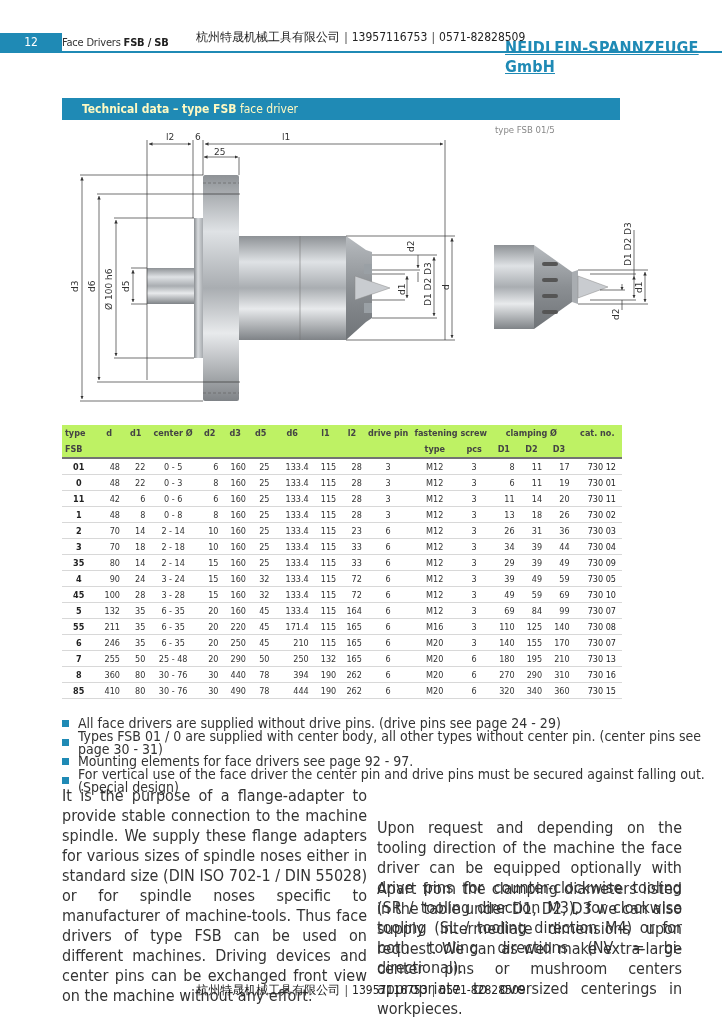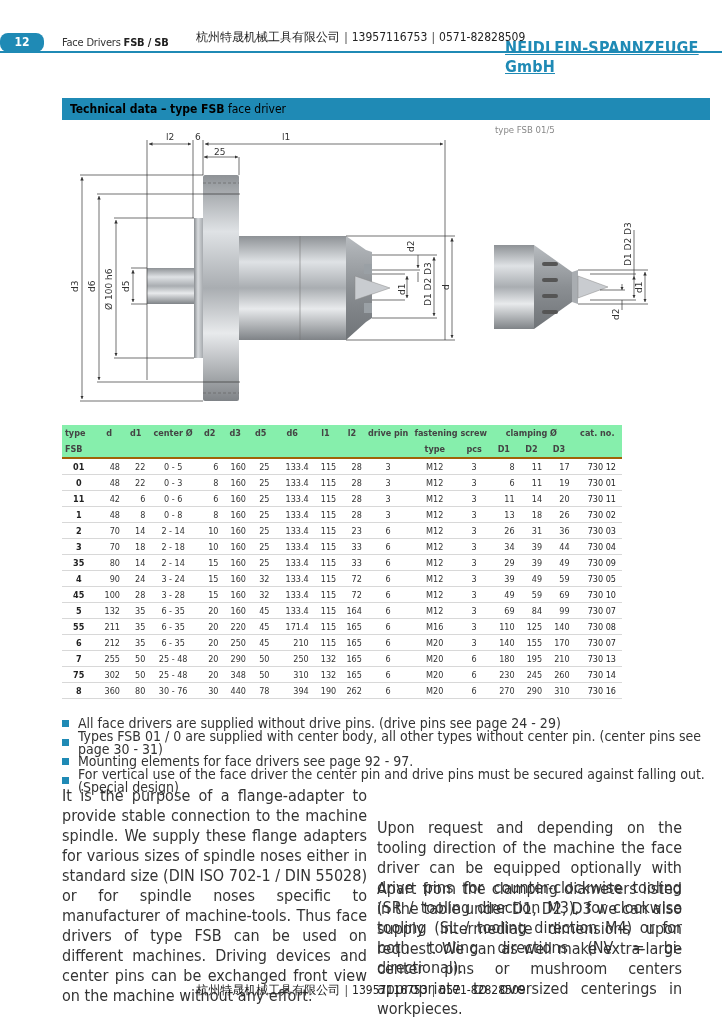--- a/index.html
+++ b/index.html
@@ -1,44 +1,44 @@
 <!DOCTYPE html>
 <html><head>
 <meta charset="utf-8">
 <style>
   html, body { margin:0; padding:0; background:#ffffff; }
   body { width:722px; height:1024px; position:relative; overflow:hidden;
          font-family:"DejaVu Sans Condensed","DejaVu Sans", sans-serif; color:#333; }
   .abs { position:absolute; }
 
   
-  .page-num { left:0; top:33px; width:44px; height:19px; background:#1f8ab5; color:#fff;
-              font-weight:bold; font-size:12px; line-height:19px; text-align:center;border-radius:8px; }
+  .page-num { left:0; top:33px; width:62px; height:19px; background:#1f8ab5; color:#fff;
+              font-weight:normal; font-size:12px; line-height:19px; text-align:center; }
   .hdr-title { left:62px; top:36px; font-size:11px; color:#333; letter-spacing:-0.2px; }
   .hdr-title b { font-weight:bold; color:#222; }
   .hdr-rule { left:0; top:51px; width:722px; height:2px; background:#1f8ab5; }
   .hdr-cn { left:196px; top:29px; font-size:12px; color:#222; white-space:nowrap; }
   .brand { left:505px; top:38px; font-size:16px; font-weight:bold; color:#1f8ab5; letter-spacing:0.2px;text-decoration:underline; }
 
   
-  .sect { left:62px; top:98px; width:648px; height:22px; background:#1f8ab5; color:#000000;
-          font-size:12px; line-height:22px; padding-left:8px; box-sizing:border-box; }
+  .sect { left:62px; top:98px; width:558px; height:22px; background:#1f8ab5; color:#fef9c3;
+          font-size:12px; line-height:22px; padding-left:20px; box-sizing:border-box; }
   .sect b { font-weight:bold; }
   .subtype { left:495px; top:124px; font-size:9.5px; color:#888; }
 
   
   .drawing { left:60px; top:128px; width:600px; height:290px; }
   .dim { font-size:9px; fill:#333; font-family:"DejaVu Sans", sans-serif; }
 
   
   table.tech { position:absolute; left:62px; top:425px; width:560px; border-collapse:collapse;
                font-size:9px; color:#333; }
-  table.tech thead tr { background:#86efac; }
+  table.tech thead tr { background:#bef264; }
   table.tech thead th { font-weight:bold; color:#444; padding:2px 3px; height:12px; text-align:center; white-space:nowrap; }
-  table.tech thead tr.h2 th { border-bottom:2px solid #a16207; }
+  table.tech thead tr.h2 th { border-bottom:2px solid #737373; }
   table.tech tbody td { padding:0 3px; height:15px; text-align:right; border-bottom:1px solid #d8d8d8; white-space:nowrap; }
   table.tech tbody td.c { text-align:center; }
   table.tech tbody td.l { text-align:center; font-weight:bold; color:#222; }
   table.tech tbody td.cat { font-weight:normal; color:#222; text-align:right; padding-right:6px; }
   table.tech th.l { text-align:left; }
 
   
   .notes { left:62px; top:717px; font-size:14px; color:#333; line-height:12.8px; }
   .note { display:flex; align-items:center; }
   .bullet { width:7px; height:7px; background:#1f8ab5; margin-right:9px; flex:none; }
@@ -453,21 +453,21 @@
         <td class="c">6</td>
         <td class="c">M16</td>
         <td class="c">3</td>
         <td>110</td>
         <td>125</td>
         <td>140</td>
         <td class="cat">730 08</td>
       </tr>
       <tr>
         <td class="l">6</td>
-        <td>212</td>
+        <td>246</td>
         <td>35</td>
         <td class="c">6 - 35</td>
         <td>20</td>
         <td>250</td>
         <td>45</td>
         <td>210</td>
         <td>115</td>
         <td>165</td>
         <td class="c">6</td>
         <td class="c">M20</td>
@@ -490,56 +490,56 @@
         <td>165</td>
         <td class="c">6</td>
         <td class="c">M20</td>
         <td class="c">6</td>
         <td>180</td>
         <td>195</td>
         <td>210</td>
         <td class="cat">730 13</td>
       </tr>
       <tr>
-        <td class="l">75</td>
-        <td>302</td>
-        <td>50</td>
-        <td class="c">25 - 48</td>
-        <td>20</td>
-        <td>348</td>
-        <td>50</td>
-        <td>310</td>
-        <td>132</td>
-        <td>165</td>
-        <td class="c">6</td>
-        <td class="c">M20</td>
-        <td class="c">6</td>
-        <td>230</td>
-        <td>245</td>
-        <td>260</td>
-        <td class="cat">730 14</td>
-      </tr>
-      <tr>
         <td class="l">8</td>
         <td>360</td>
         <td>80</td>
         <td class="c">30 - 76</td>
         <td>30</td>
         <td>440</td>
         <td>78</td>
         <td>394</td>
         <td>190</td>
         <td>262</td>
         <td class="c">6</td>
         <td class="c">M20</td>
         <td class="c">6</td>
         <td>270</td>
         <td>290</td>
         <td>310</td>
         <td class="cat">730 16</td>
+      </tr>
+      <tr>
+        <td class="l">85</td>
+        <td>410</td>
+        <td>80</td>
+        <td class="c">30 - 76</td>
+        <td>30</td>
+        <td>490</td>
+        <td>78</td>
+        <td>444</td>
+        <td>190</td>
+        <td>262</td>
+        <td class="c">6</td>
+        <td class="c">M20</td>
+        <td class="c">6</td>
+        <td>320</td>
+        <td>340</td>
+        <td>360</td>
+        <td class="cat">730 15</td>
       </tr>
     </tbody>
 </table>
 
 <div class="abs notes">
   <div class="note">
       <span class="bullet"></span>
       <span>All face drivers are supplied without drive pins. (drive pins see page 24 - 29)</span>
     </div>
   <div class="note">

